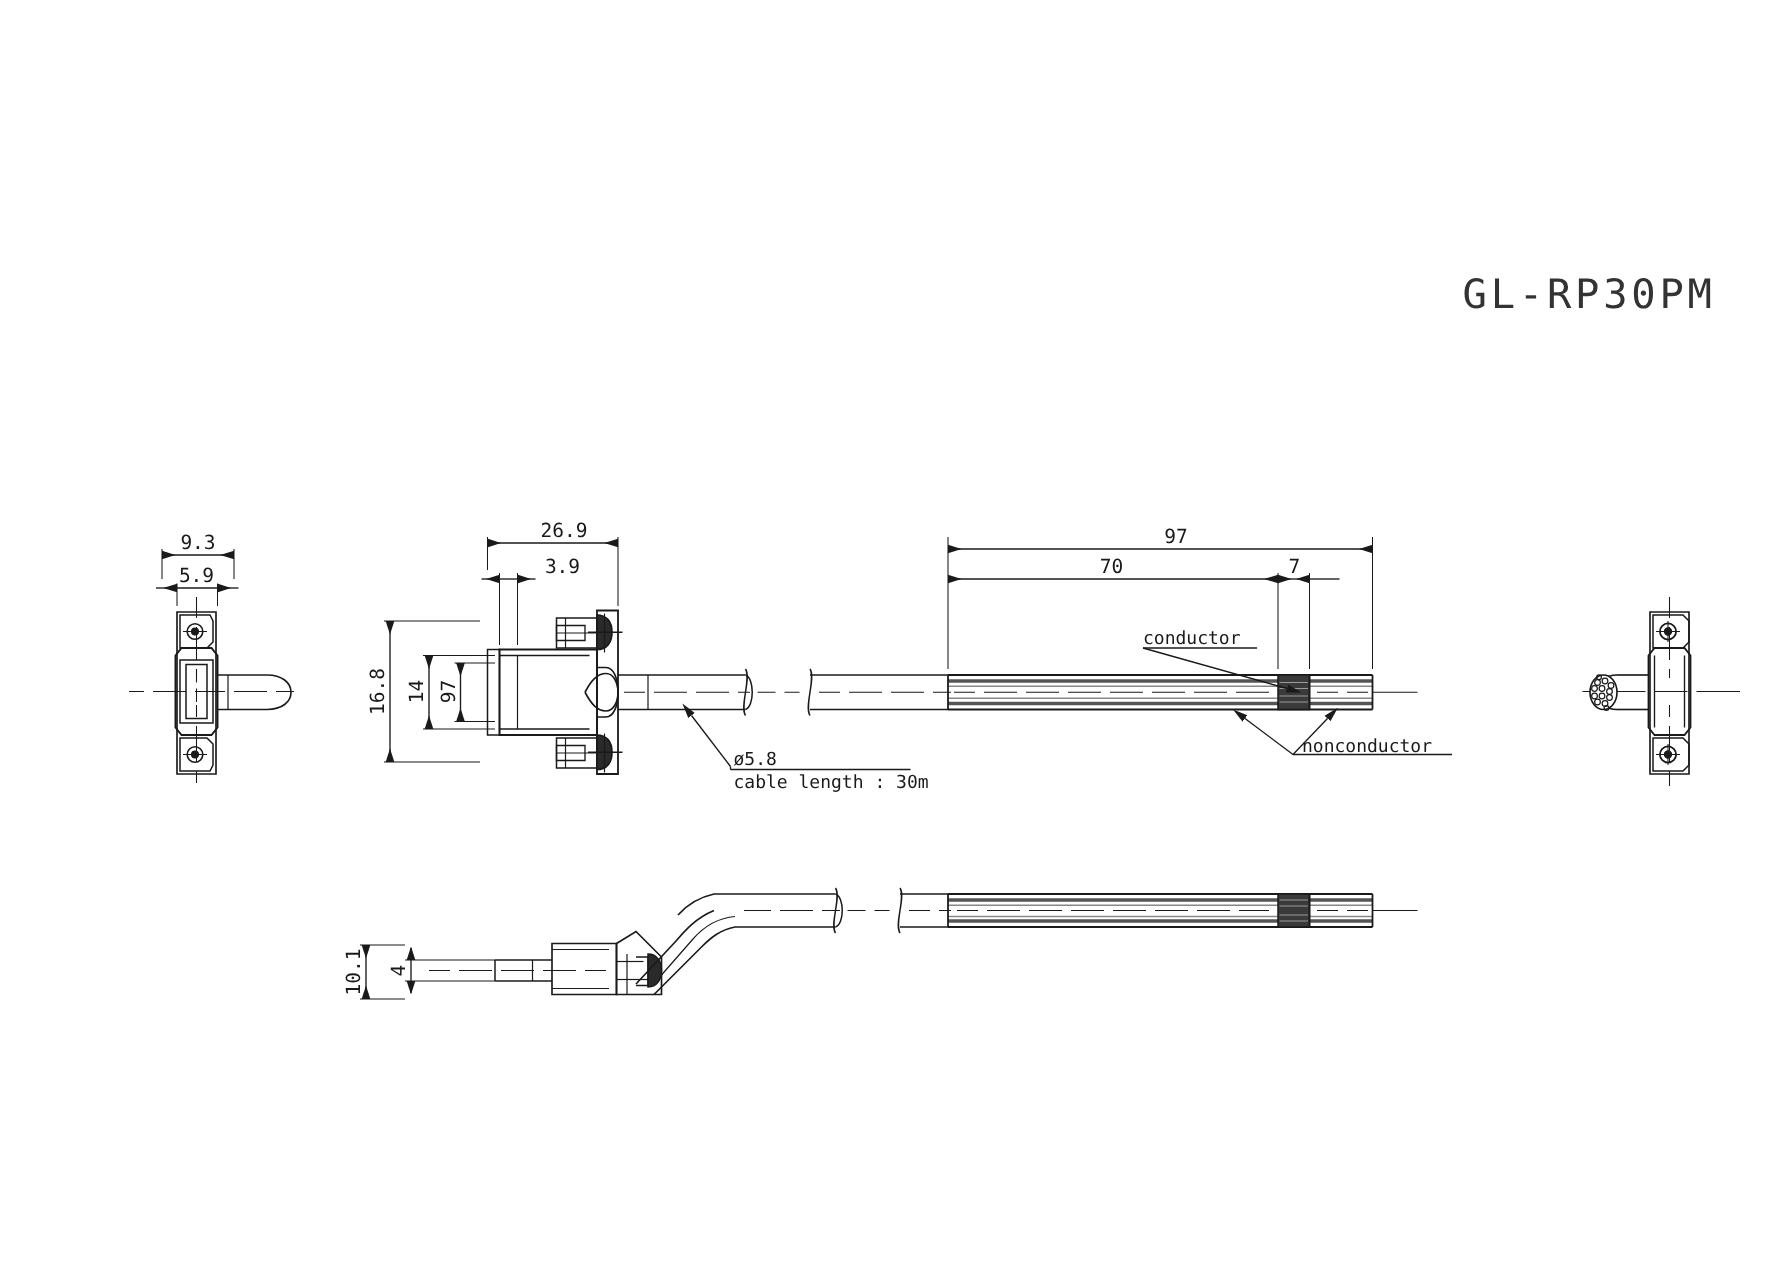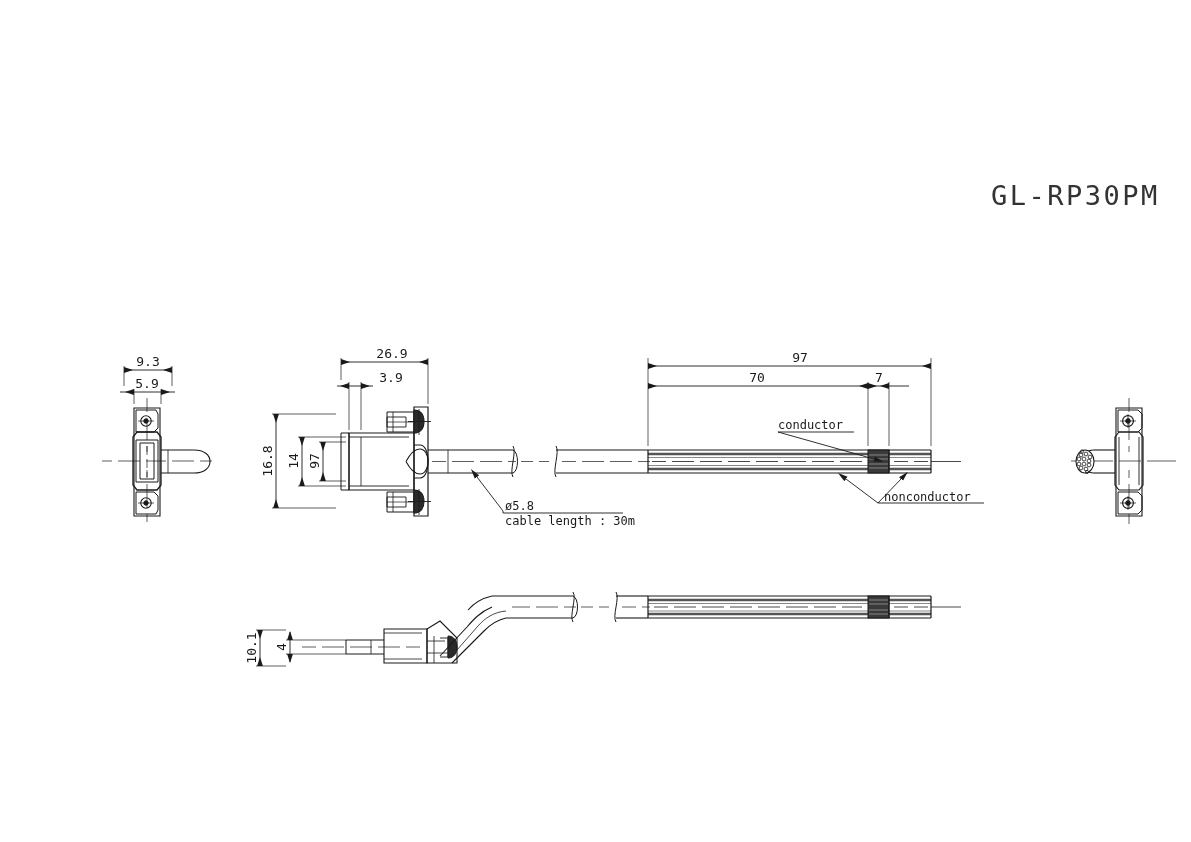--- a/index.html
+++ b/index.html
@@ -9,21 +9,21 @@
   }
   body {
     width: 1191px;
     height: 842px;
     font-family: "DejaVu Sans", sans-serif;
     position: relative;
     overflow: hidden;
   }
   #drawing-root {
     position: absolute;
-    left: 16px;
+    left: 0;
     top: 0;
     width: 1075px;
     height: 842px;
   }
   svg.cad {
     display: block;
     width: 1191px;
     height: 842px;
   }
   text.dimtext {

